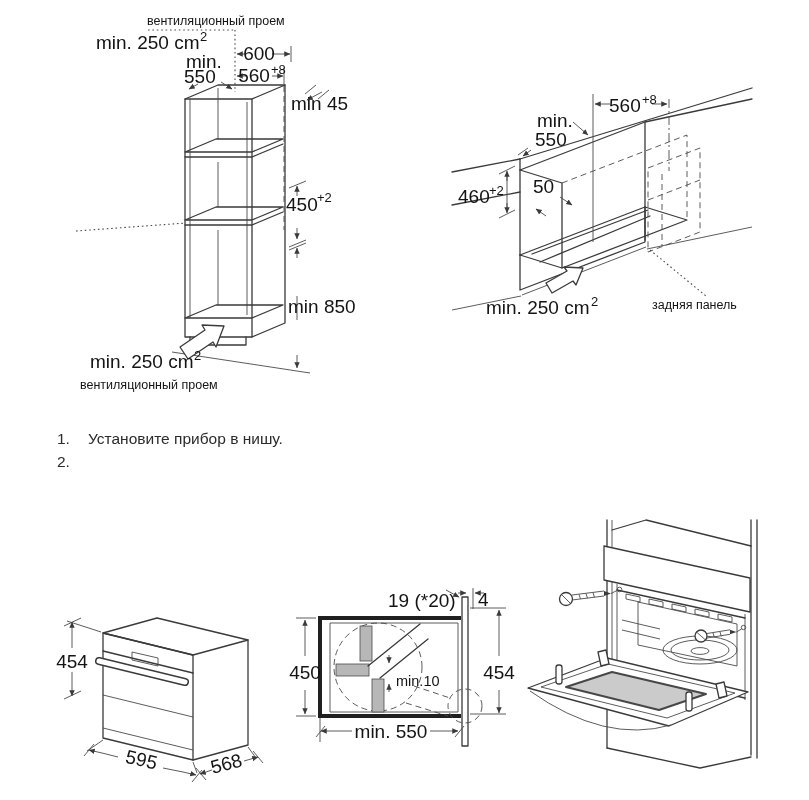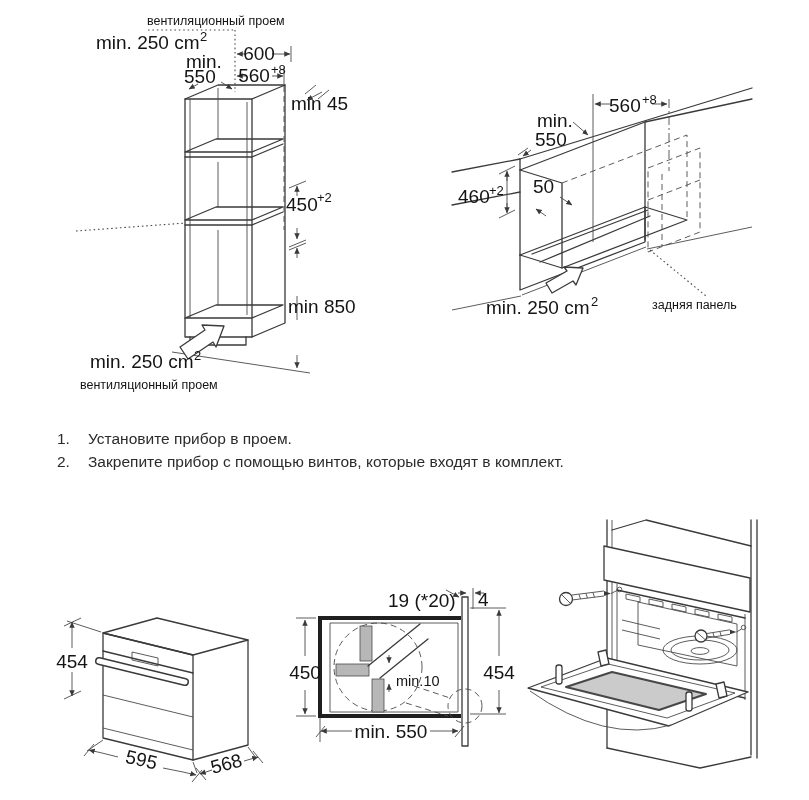--- a/index.html
+++ b/index.html
@@ -313,21 +313,20 @@
       <path d="M730,629.8 L736.5,632 L730,634.3 Z" fill="#3a3a3a"></path>
       <path class="thin" d="M736.5,632 L741.5,629"></path>
       <circle class="thin" cx="743.5" cy="627.5" r="2.2"></circle>
     </g>
   </g>
 </svg>
 
 <div class="steps">
   <div class="step">
     <span class="n">1.</span>
-    <span>Установите прибор в проем.</span>
+    <span>Установите прибор в нишу.</span>
   </div>
   <div class="step">
     <span class="n">2.</span>
-    <span>Закрепите прибор с помощью винтов, которые входят в комплект.</span>
   </div>
 </div>
 
 </div>
 
 </body></html>

